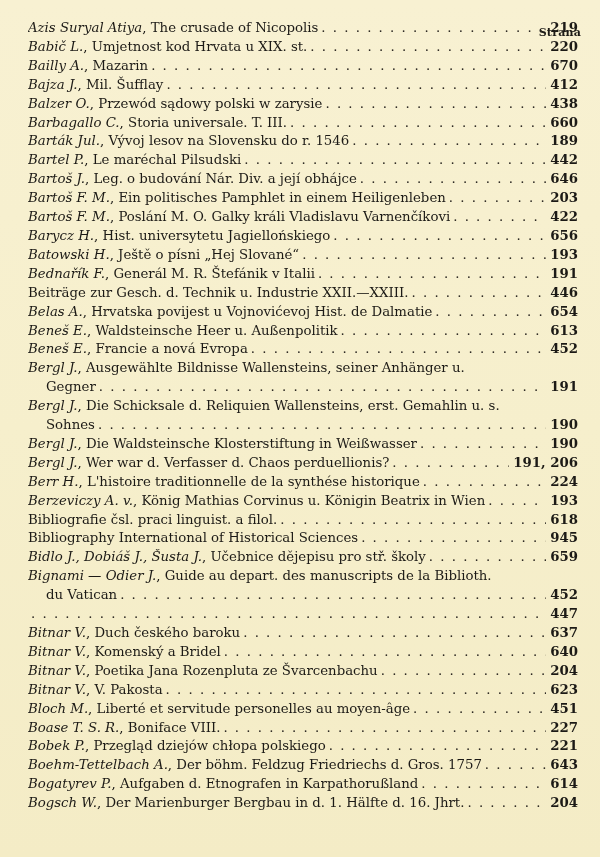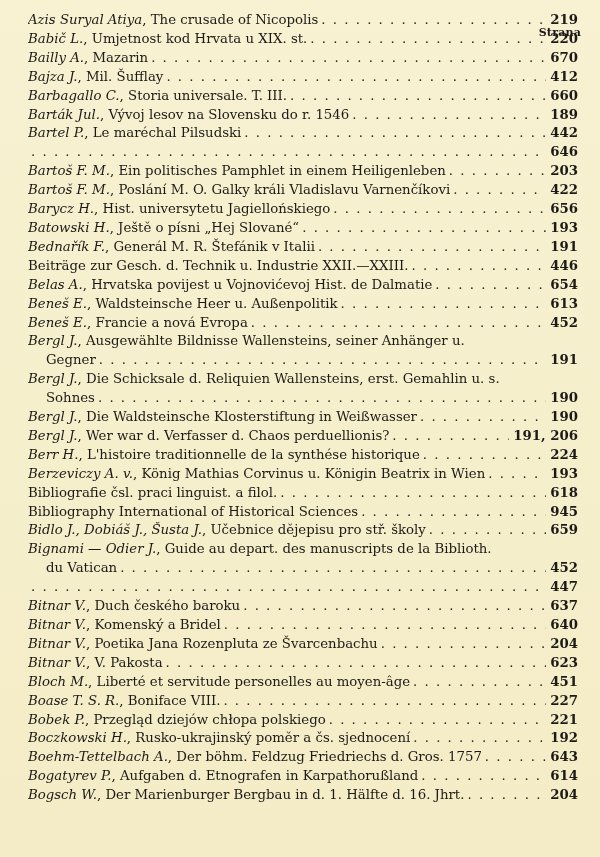--- a/index.html
+++ b/index.html
@@ -12,21 +12,21 @@
   .page {
     position: relative;
     width: 600px; height: 857px;
     background: linear-gradient(180deg, #f8f1d2 0%, #f6efcc 50%, #f4ecc6 100%);
   }
   .header {
     position: absolute; top: 2px; right: 19px;
     font-size: 11px; font-weight: bold; letter-spacing: 0.2px; margin-top: 24px;
   }
   .list {
-    position: absolute; top: 11px; left: 28px; width: 550px;
+    position: absolute; top: 19px; left: 28px; width: 550px;
   }
   .entry {
     font-size: 13.3px; line-height: 18.9px;
   }
   .line {
     display: flex; align-items: baseline; white-space: nowrap; overflow: hidden;
   }
   .line.cont { padding-left: 18px; }
   .text { flex: 0 0 auto; }
   .author { font-style: italic; }
@@ -73,20 +73,27 @@
       </div>
       <div class="entry">
         <div class="line">
           <span class="text"><span class="author">Bajza J.</span><span>, </span><span class="title">Mil. Šufflay</span></span>
           <span class="dots"></span>
           <span class="page-no">412</span>
         </div>
       </div>
       <div class="entry">
         <div class="line">
+          <span class="text"><span class="author">Balzer O.</span><span>, </span><span class="title">Przewód sądowy polski w zarysie</span></span>
+          <span class="dots"></span>
+          <span class="page-no">438</span>
+        </div>
+      </div>
+      <div class="entry">
+        <div class="line">
           <span class="text"><span class="author">Barbagallo C.</span><span>, </span><span class="title">Storia universale. T. III.</span></span>
           <span class="dots"></span>
           <span class="page-no">660</span>
         </div>
       </div>
       <div class="entry">
         <div class="line">
           <span class="text"><span class="author">Barták Jul.</span><span>, </span><span class="title">Vývoj lesov na Slovensku do r. 1546</span></span>
           <span class="dots"></span>
           <span class="page-no">189</span>
@@ -94,20 +101,21 @@
       </div>
       <div class="entry">
         <div class="line">
           <span class="text"><span class="author">Bartel P.</span><span>, </span><span class="title">Le maréchal Pilsudski</span></span>
           <span class="dots"></span>
           <span class="page-no">442</span>
         </div>
       </div>
       <div class="entry">
         <div class="line">
+          <span class="text"><span class="author">Bartoš J.</span><span>, </span><span class="title">Leg. o budování Nár. Div. a její obhájce</span></span>
           <span class="dots"></span>
           <span class="page-no">646</span>
         </div>
       </div>
       <div class="entry">
         <div class="line">
           <span class="text"><span class="author">Bartoš F. M.</span><span>, </span><span class="title">Ein politisches Pamphlet in einem Heiligenleben</span></span>
           <span class="dots"></span>
           <span class="page-no">203</span>
         </div>
@@ -293,27 +301,20 @@
           <span class="text"><span class="author">Boase T. S. R.</span><span>, </span><span class="title">Boniface VIII.</span></span>
           <span class="dots"></span>
           <span class="page-no">227</span>
         </div>
       </div>
       <div class="entry">
         <div class="line">
           <span class="text"><span class="author">Bobek P.</span><span>, </span><span class="title">Przegląd dziejów chłopa polskiego</span></span>
           <span class="dots"></span>
           <span class="page-no">221</span>
-        </div>
-      </div>
-      <div class="entry">
-        <div class="line">
-          <span class="text"><span class="author">Boczkowski H.</span><span>, </span><span class="title">Rusko-ukrajinský poměr a čs. sjednocení</span></span>
-          <span class="dots"></span>
-          <span class="page-no">192</span>
         </div>
       </div>
       <div class="entry">
         <div class="line">
           <span class="text"><span class="author">Boehm-Tettelbach A.</span><span>, </span><span class="title">Der böhm. Feldzug Friedriechs d. Gros. 1757</span></span>
           <span class="dots"></span>
           <span class="page-no">643</span>
         </div>
       </div>
       <div class="entry">

